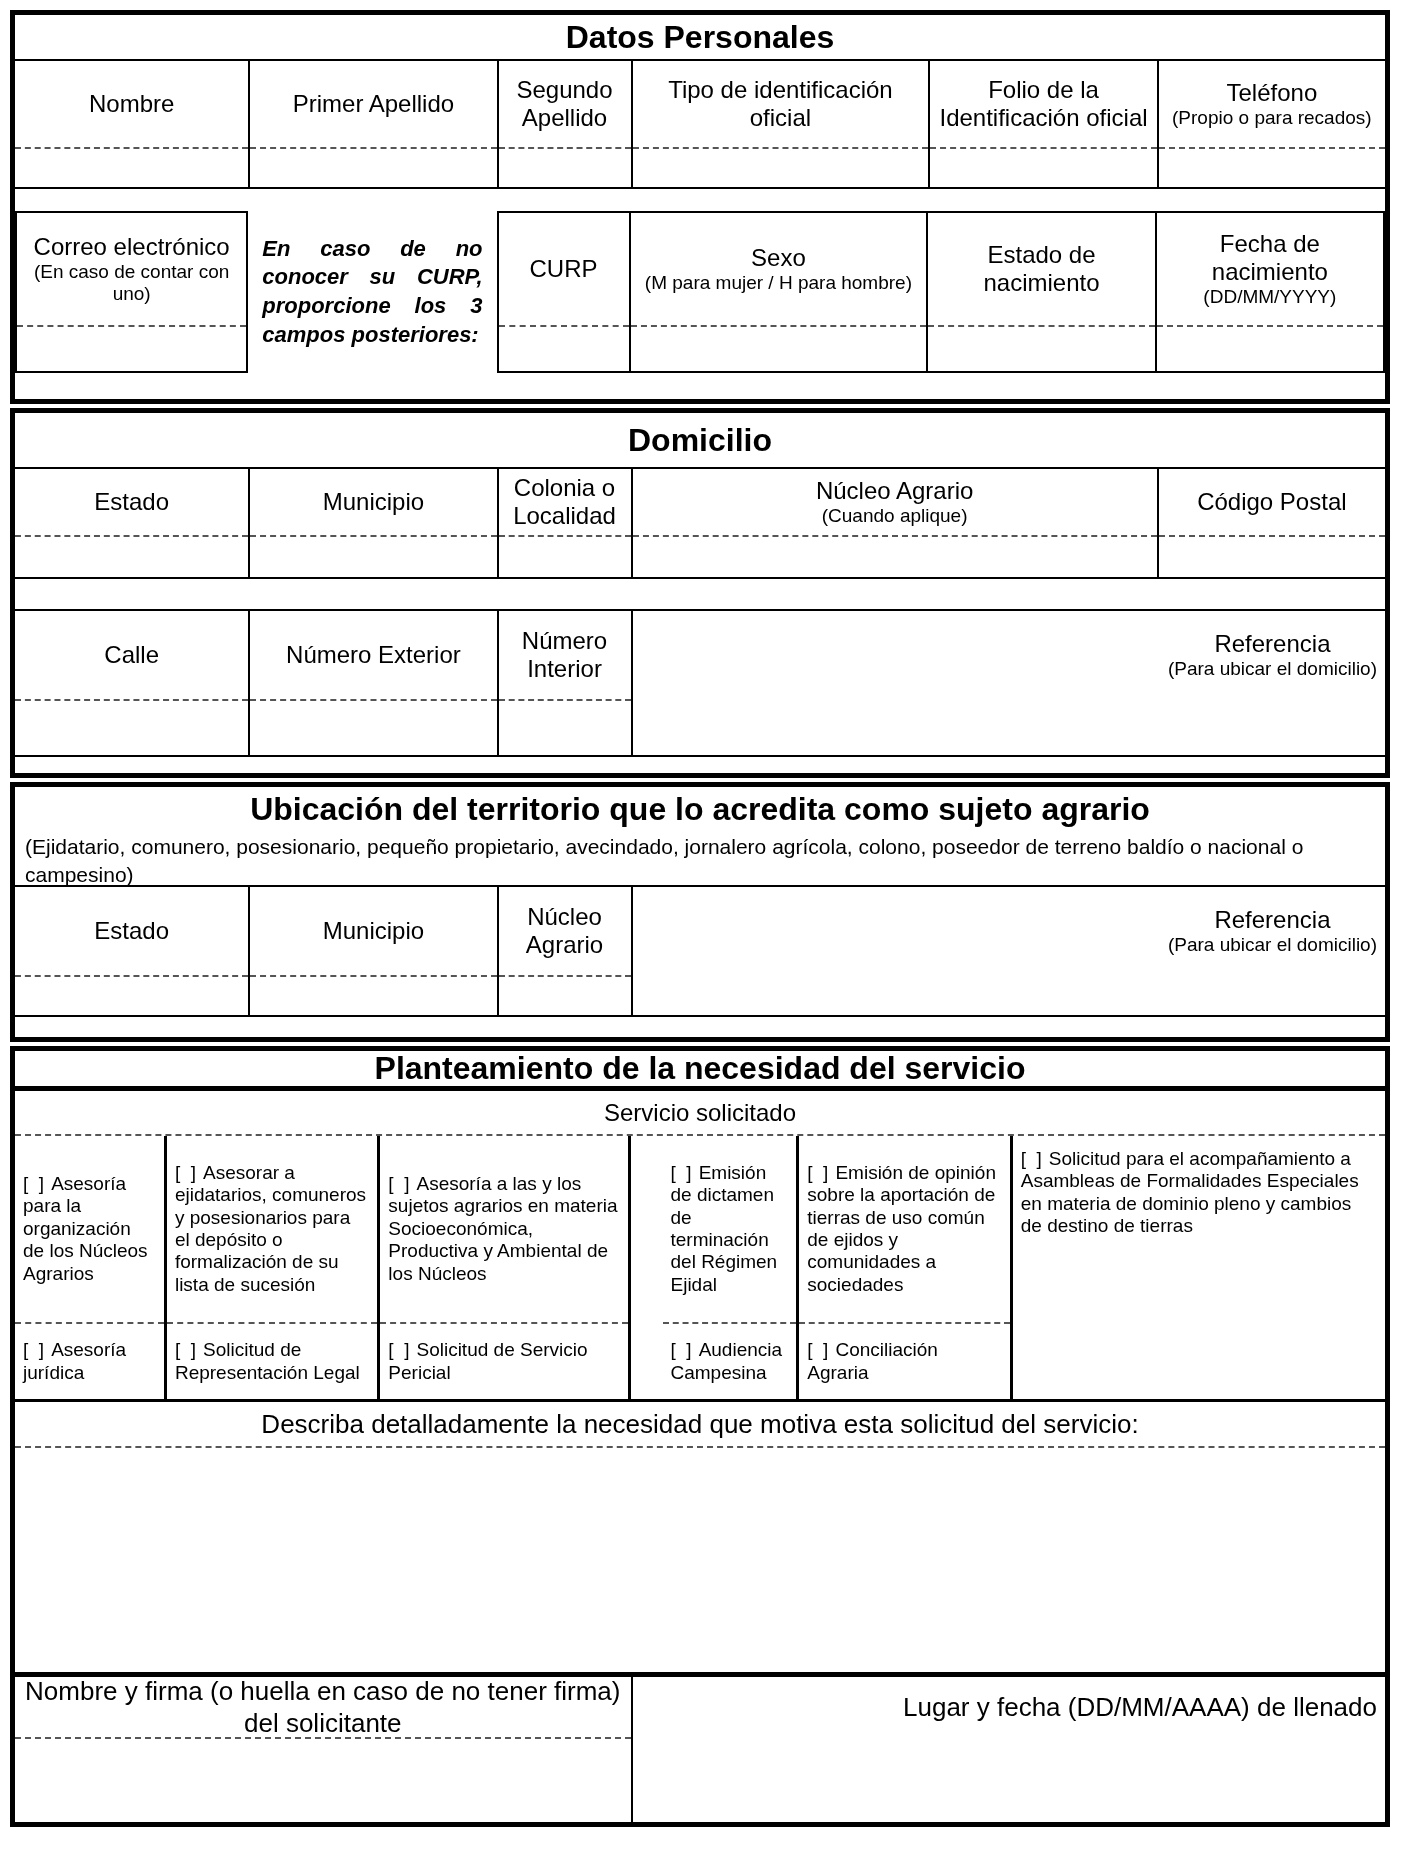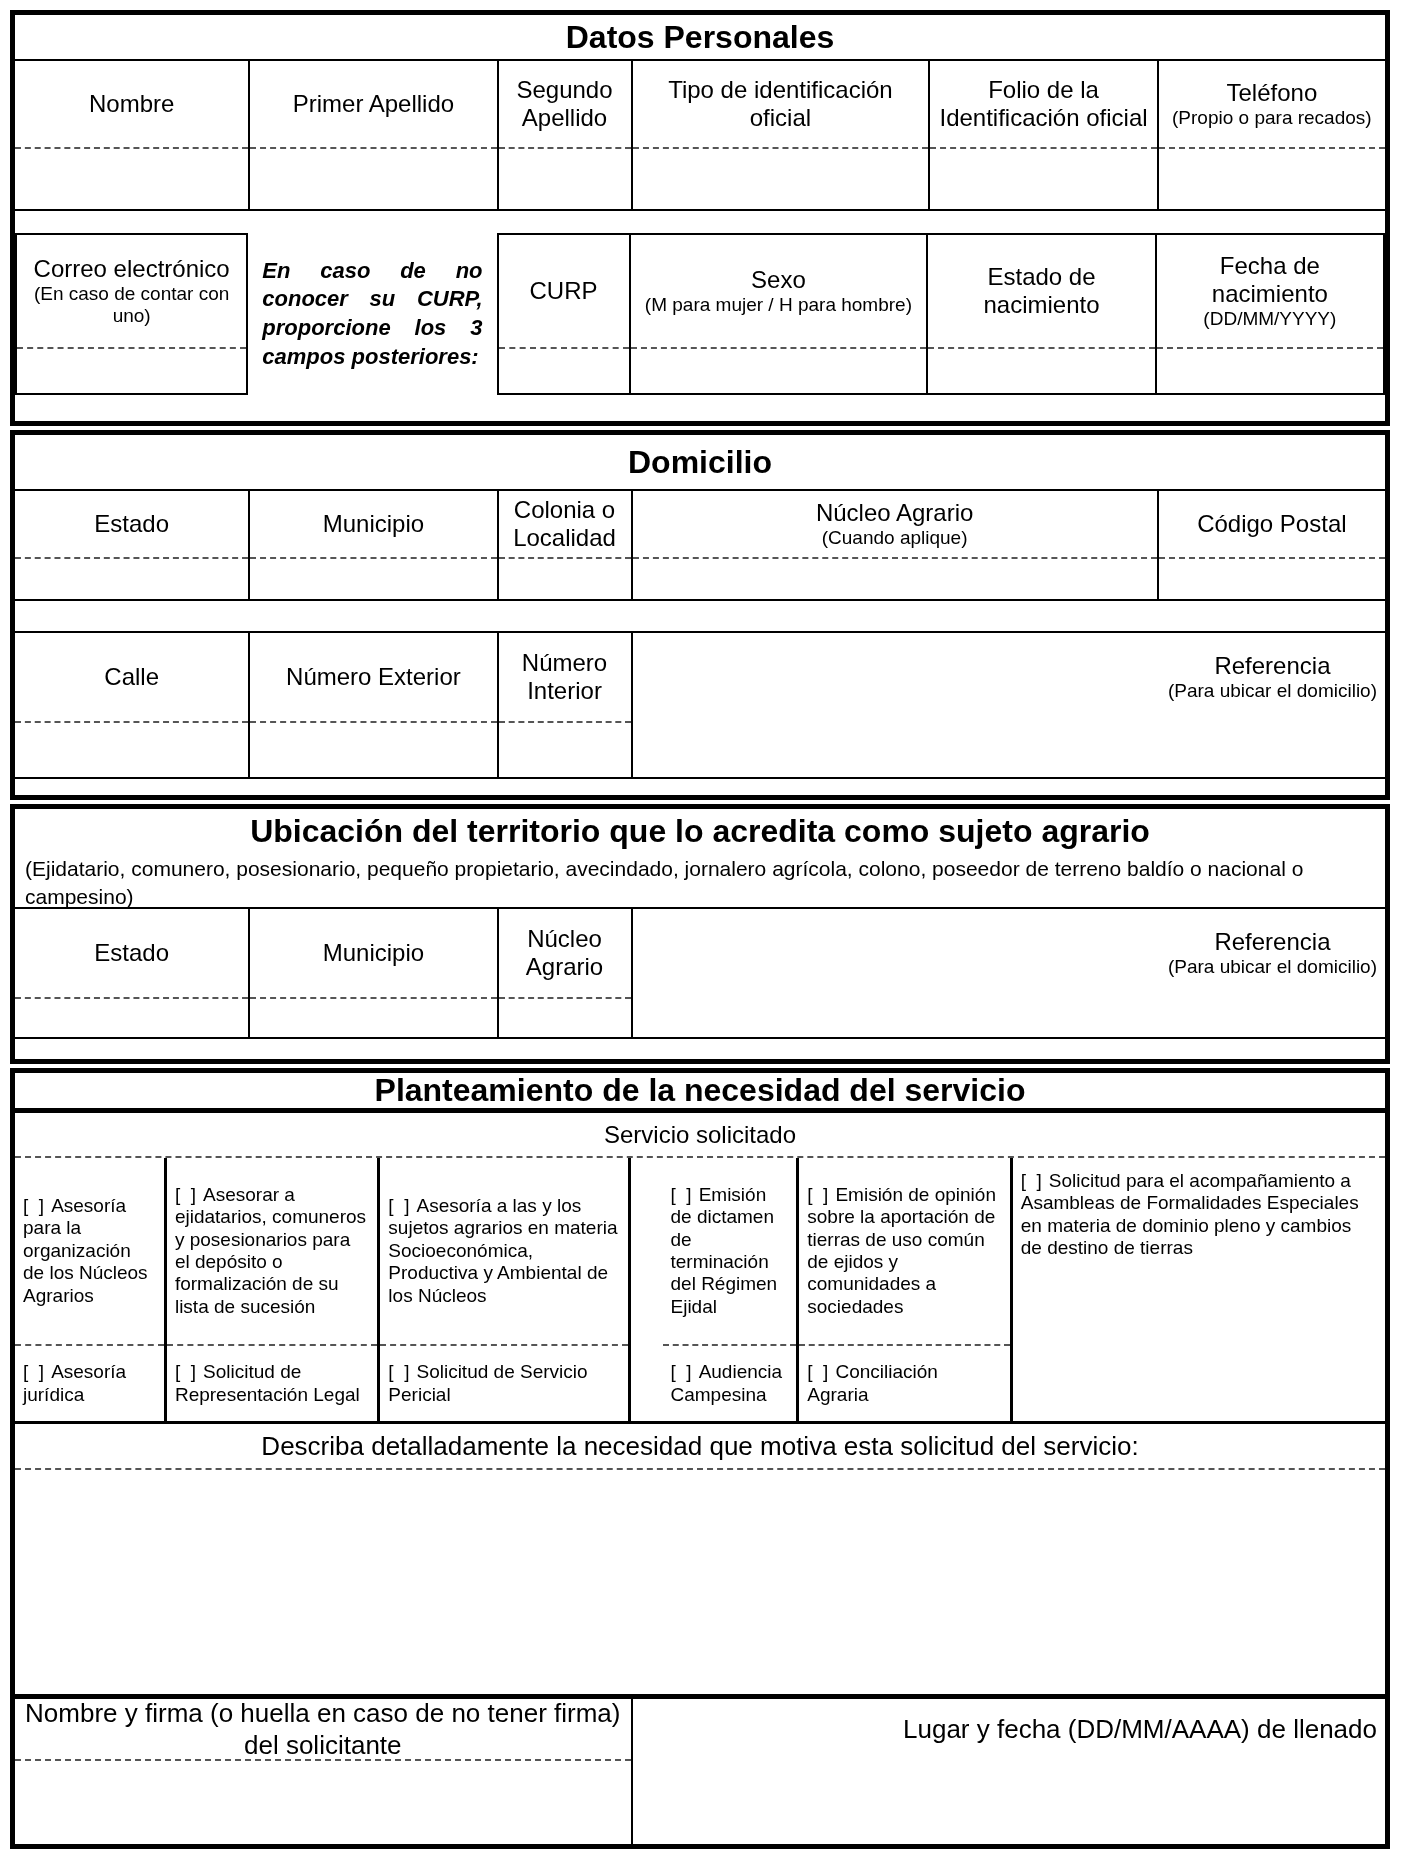--- a/index.html
+++ b/index.html
@@ -36,21 +36,21 @@
   .wR { flex:1 1 auto;align-items:flex-end; }   
   .wSL{ flex:0 0 44.93%; } 
 
   .h86 { height:86px; } .h112{ height:112px; } .h66{ height:66px; }
   .h88 { height:88px; } .h60 { height:60px; }
 
   .gap { width:100%; }
   .g22 { height:22px; } .g26 { height:26px; } .g30 { height:30px; }
   .g16 { height:16px; } .g20 { height:20px; }
 
-  .s1r1 { height:150px; border-bottom:2px solid #000; }
+  .s1r1 { height:128px; border-bottom:2px solid #000; }
   .s1r2 { display:flex; height:162px; }
   .fbox { border:2px solid #000; display:flex; flex-direction:column; }
   .fbox.joined { border-left:none; }
   .notecell { display:flex; align-items:center; padding:4px 14px;
               font-weight:bold; font-style:italic; font-size:22px;
               line-height:1.3; text-align:justify; }
 
   .s2r1 { height:110px; border-bottom:2px solid #000; }
   .s2r2 { height:148px; border-top:2px solid #000; border-bottom:2px solid #000; }
 

